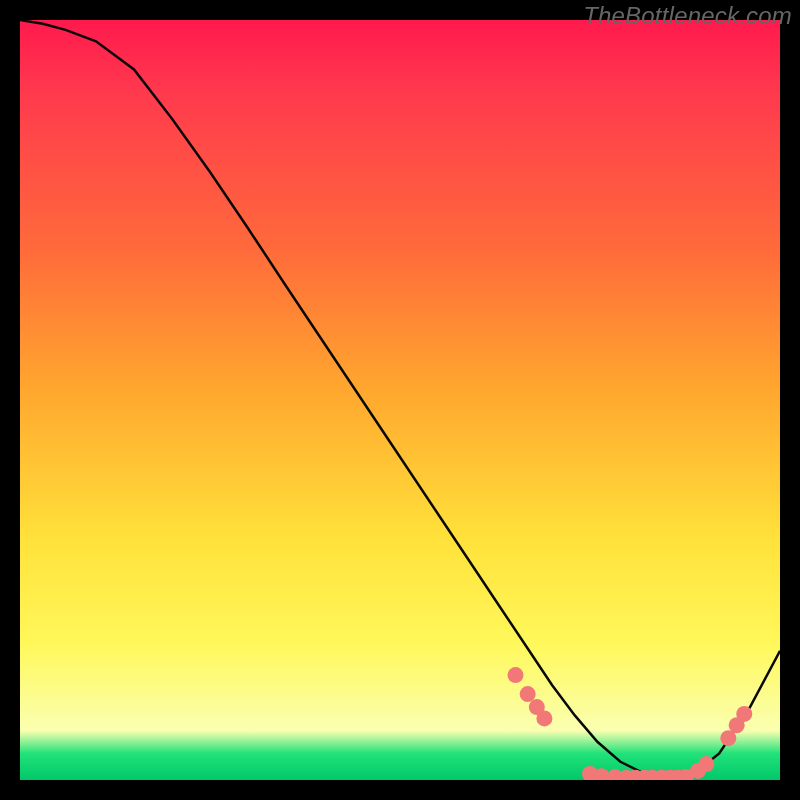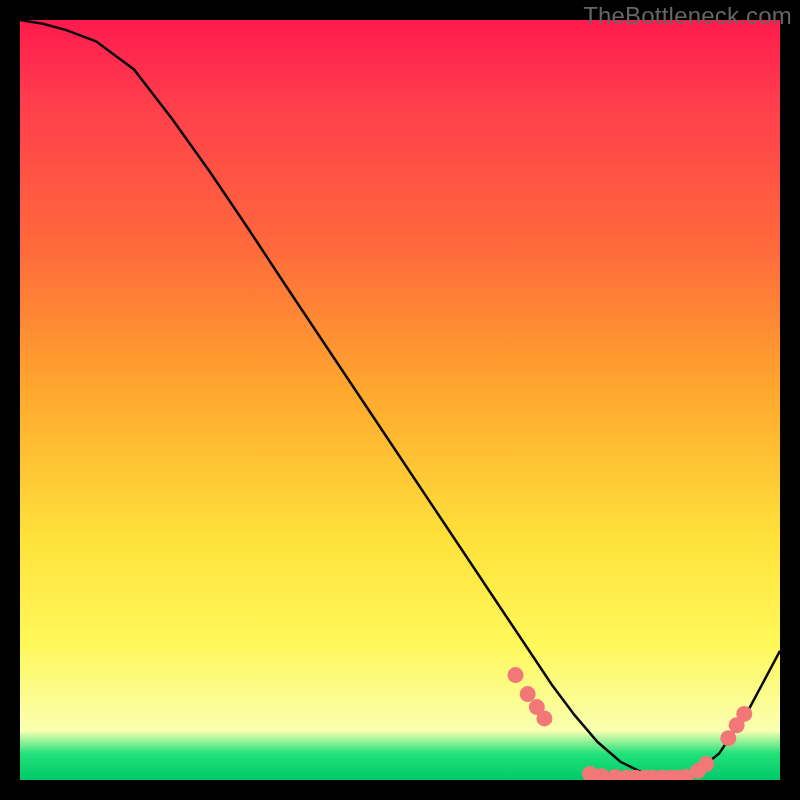--- a/index.html
+++ b/index.html
@@ -8,20 +8,21 @@
     width: 800px;
     height: 800px;
     background: #000;
     overflow: hidden;
     font-family: Arial, Helvetica, sans-serif;
   }
   .wrap {
     position: relative;
     width: 800px;
     height: 800px;
+    font-style: italic;
   }
   .watermark {
     position: absolute;
     top: 2px;
     right: 8px;
     color: #666;
     font-size: 24px;
     letter-spacing: 0.2px;
     z-index: 5;
   }

